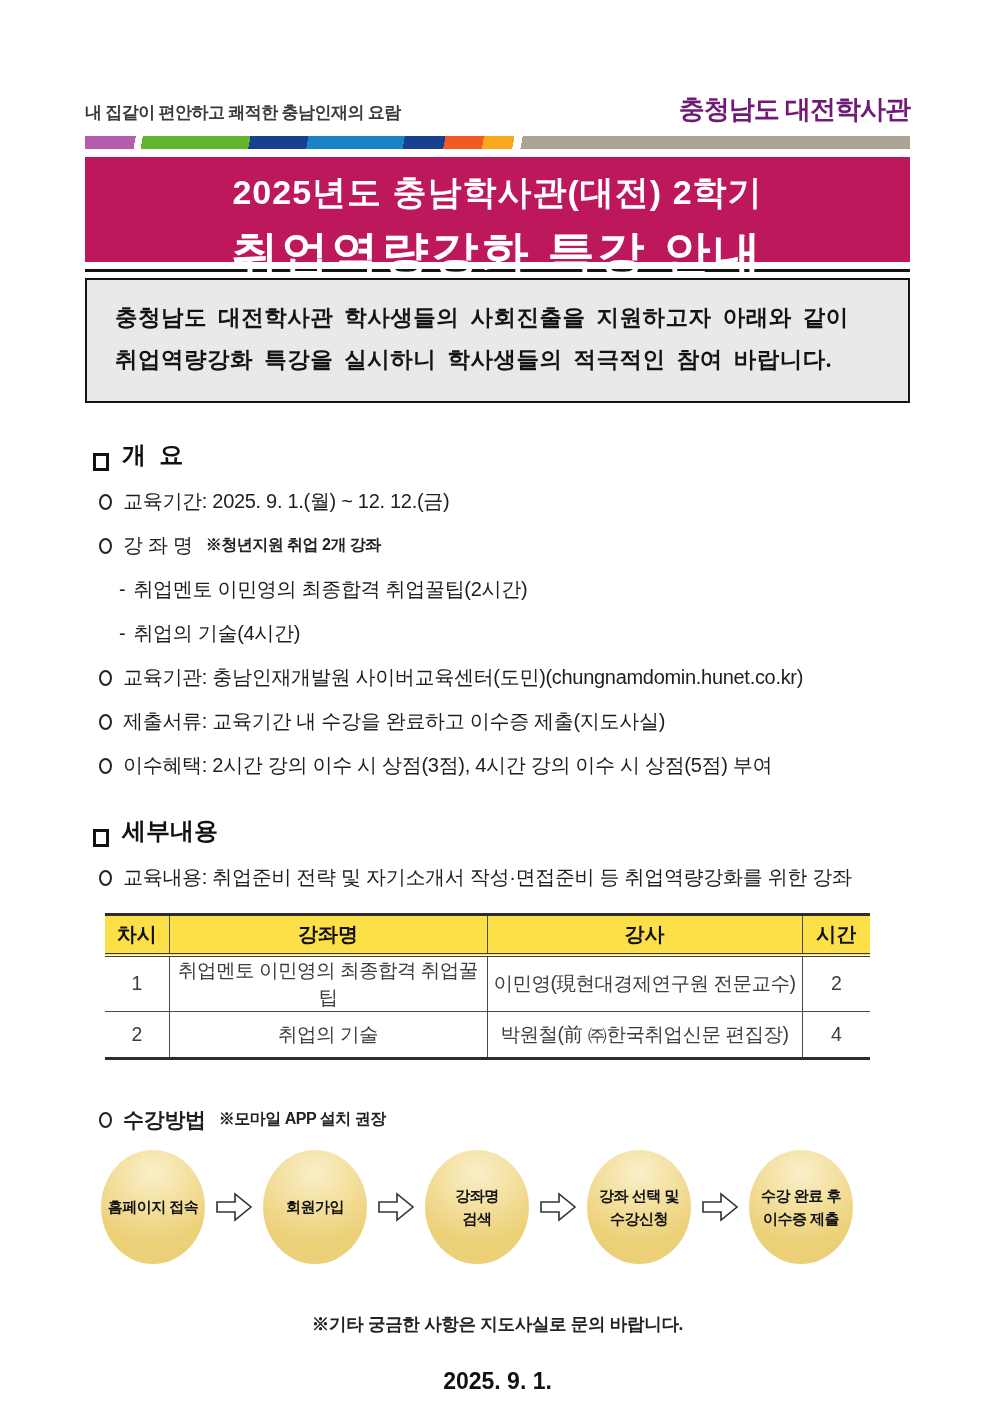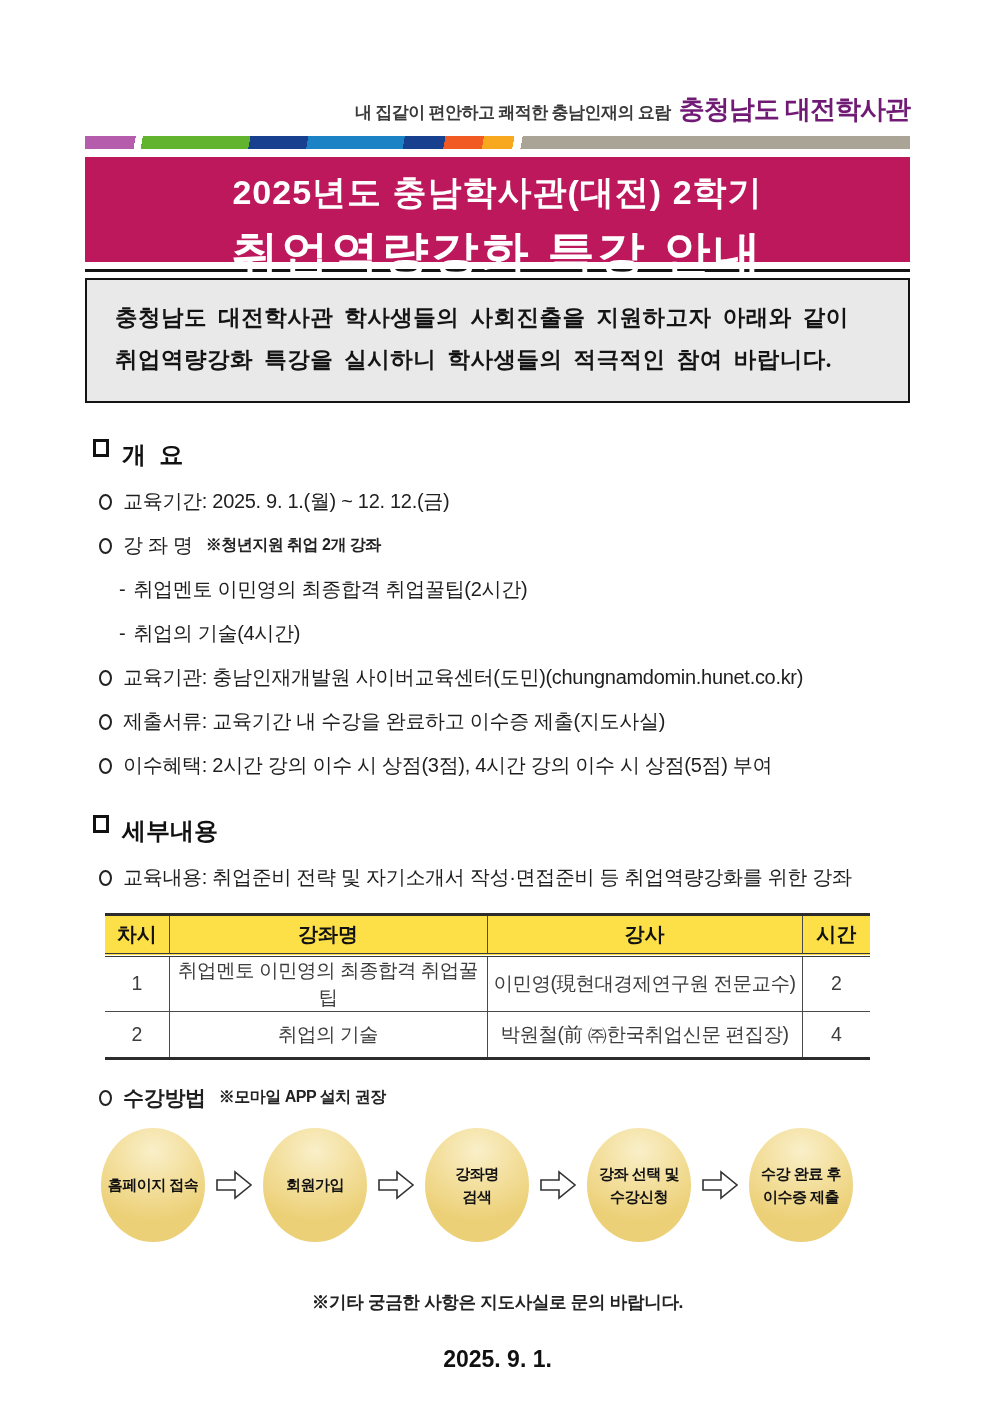--- a/index.html
+++ b/index.html
@@ -4,21 +4,21 @@
 <style>
   * { margin:0; padding:0; box-sizing:border-box; }
   body { background:#888; font-family:"Liberation Sans", sans-serif; }
   .page {
     width:992px; height:1403px; background:#ffffff; margin:0 auto;
     overflow:hidden; position:relative;
   }
   .content { padding:92px 82px 0 85px; }
 
   
-  .hdr-row { display:flex; justify-content:flex-end; align-items:baseline; gap:8px; }
+  .hdr-row { display:flex; justify-content:space-between; align-items:baseline; gap:24px; }
   .hdr-tagline { font-family:"Liberation Serif", serif; font-size:17px; font-weight:600; color:#3a3a3a; letter-spacing:-0.5px; }
   .hdr-org { font-size:26px; font-weight:800; color:#701a75; letter-spacing:-1px; }
   .stripe {
     margin-top:9px; height:13px;
     background:linear-gradient(100deg,
       #b65cac 0 50px, #ffffff 50px 57px, #62b32e 57px 163px,
       #17418f 163px 220px, #1b82c6 220px 315px, #17418f 315px 355px,
       #f15a22 355px 393px, #f7a81f 393px 423px, #ffffff 423px 431px,
       #a9a496 431px 100%);
   }
@@ -31,21 +31,21 @@
 
   
   .intro-box {
     margin-top:6px; border:2px solid #141414; background:#e9e9e9;
     padding:17px 22px 21px 28px;
     font-family:"Liberation Serif", serif; font-size:22.5px; color:#141414;
     line-height:1.85; letter-spacing:0.5px; word-spacing:5px; font-weight:600;
   }
 
   
-  .sec-heading { margin-top:36px; display:flex; align-items:flex-start; gap:13px;padding-left:8px; }
+  .sec-heading { margin-top:36px; display:flex; align-items:flex-end; gap:13px;padding-left:8px; }
   .bullet-square { width:16px; height:18px; border:3px solid #111; flex:none; }
   .sec-heading-text { font-size:24px; font-weight:800; color:#111; white-space:pre; letter-spacing:0px; }
 
   .item { margin:17px 0 0 14px; display:flex; align-items:center; gap:11px; font-size:20px; color:#1e1e1e; letter-spacing:-0.3px; }
   .bullet-circle { width:13px; height:16px; border:2.5px solid #222; border-radius:50%; flex:none; }
   .item-text { white-space:pre; }
   .item-note { font-size:16px; font-weight:700; color:#222; margin-left:2px; letter-spacing:-0.5px; }
   .item.dash { margin-left:34px; gap:8px; }
   .dash-mark { font-size:20px; color:#1e1e1e; }
 
@@ -57,21 +57,21 @@
   }
   table.course td {
     height:47px; text-align:center; font-size:19.5px; color:#3d3d3d;
     border:1px solid #4a4a4a; letter-spacing:-0.5px;
   }
   table.course th:first-child, table.course td:first-child { border-left:none; }
   table.course th:last-child, table.course td:last-child { border-right:none; }
   table.course tr:last-child td { border-bottom:none; }
 
   
-  .method-row { margin-top:24px; }
+  .method-row { margin-top:46px; }
   .method-label { font-size:21px; font-weight:600; }
   .flow { margin:16px 0 0 16px; display:flex; align-items:center; }
   .flow-ellipse {
     width:104px; height:114px; border-radius:50%; flex:none;
     background:radial-gradient(ellipse 75% 62% at 50% 20%, #f9efc9 0%, #f4e1a2 45%, #ecd077 100%);
     display:flex; align-items:center; justify-content:center;
     font-size:15px; font-weight:600; color:#111; text-align:center;
     white-space:pre-line; line-height:1.55; letter-spacing:-0.5px;
   }
   .flow-arrow { margin:0 10px; flex:none; display:flex; align-items:center; }

